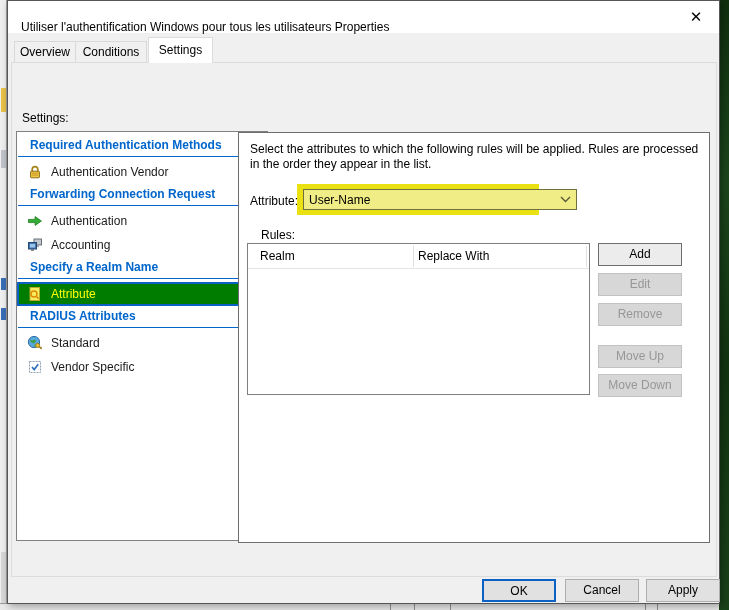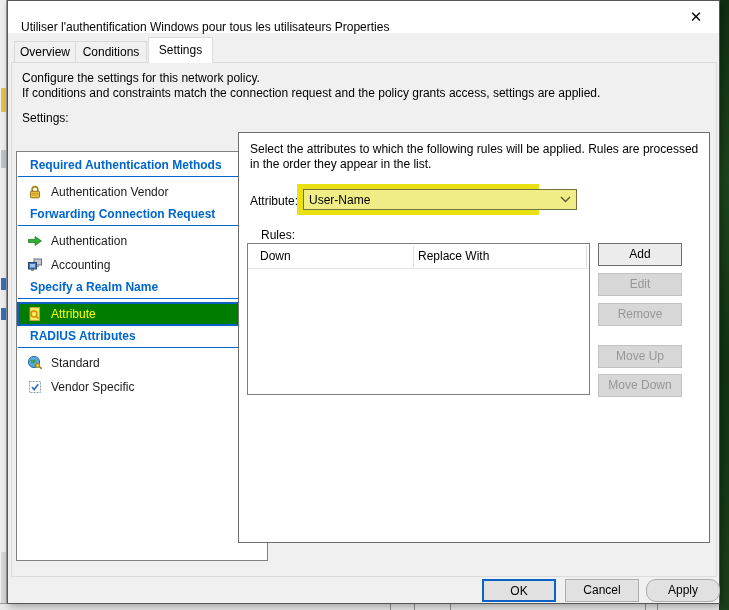--- a/index.html
+++ b/index.html
@@ -34,21 +34,21 @@
     background:#ffffff; z-index:4; line-height:24px; border-color:#dcdcdc; }
 
   .tabpage { position:absolute; left:3px; top:61px; width:706px; height:515px;
     background:#f0f0f0; border:1px solid #dcdcdc; z-index:1; }
 
   .desc { position:absolute; left:10px; top:8px; line-height:15px; }
   .settings-label { position:absolute; left:10px; top:48px; }
 
   
   .tree { position:absolute; left:4px; top:68px; width:252px; height:410px;
-    background:#ffffff; border:1px solid #808080; overflow:hidden; padding-top:3px;margin-top:20px; }
+    background:#ffffff; border:1px solid #808080; overflow:hidden; padding-top:3px; }
   .tree-header { padding:3px 6px 1px 13px; color:var(--header-blue,#0066cc);
     font-weight:bold; line-height:15px; }
   .tree-rule { height:1px; background:var(--header-blue,#0066cc); margin:2px 1px 3px 1px; }
   .tree-item { height:24px; display:flex; align-items:center; padding-left:10px; }
   .tree-item .ticon { width:16px; height:16px; flex:0 0 16px; display:flex; align-items:center; justify-content:center; }
   .tree-item .tlabel { padding-left:8px; color:#1a1a1a; }
   .tree-item.selected { background:var(--selected-green,#007d00);
     border:2px solid var(--focus-blue,#0b62c4); padding-left:8px; }
   .tree-item.selected .tlabel { color:var(--selected-text,#ffff00); }
 
@@ -80,21 +80,21 @@
   .btn-edit { left:359px; top:140px; }
   .btn-remove { left:359px; top:170px; }
   .btn-moveup { left:359px; top:212px; }
   .btn-movedown { left:359px; top:241px; }
 
   
   .fbtn { position:absolute; top:578px; width:74px; height:23px; text-align:center; line-height:20px;
     background:#e1e1e1; border:1px solid #adadad; cursor:default; }
   .fbtn.ok { left:474px; border:2px solid var(--focus-blue,#0078d7); }
   .fbtn.cancel { left:557px; }
-  .fbtn.apply { left:638px;border-radius:10px; }
+  .fbtn.apply { left:638px; }
 </style>
 </head>
 <body>
 
 <div class="bg-left">
   <div class="frag" style="top:88px;height:24px;background:#e9c34a;"></div>
   <div class="frag" style="top:150px;height:18px;background:#c2c6cc;"></div>
   <div class="frag" style="top:278px;height:12px;background:#3a6fb8;"></div>
   <div class="frag" style="top:308px;height:12px;background:#3a6fb8;"></div>
   <div class="frag" style="top:552px;height:52px;background:#d9d9d9;"></div>
@@ -114,24 +114,20 @@
     <div class="title">Utiliser l'authentification Windows pour tous les utilisateurs Properties</div>
     <div class="close-btn">✕</div>
   </div>
 
   <div class="tab tab-overview">Overview</div>
   <div class="tab tab-conditions">Conditions</div>
   <div class="tab tab-settings">Settings</div>
 
   <div class="tabpage">
 
-    <div class="desc">
-      <div>Configure the settings for this network policy.</div>
-      <div>If conditions and constraints match the connection request and the policy grants access, settings are applied.</div>
-    </div>
     <div class="settings-label">Settings:</div>
 
     <div class="tree">
 
       <div class="tree-header">Required Authentication Methods</div>
       <div class="tree-rule"></div>
       <div class="tree-item">
         <span class="ticon">
           <svg width="16" height="16" viewBox="0 0 16 16">
             <path d="M5.2 8V5.4a2.8 2.8 0 0 1 5.6 0V8" fill="none" stroke="#a8841c" stroke-width="1.7"></path>
@@ -217,21 +213,21 @@
                 <path d="M1 1l4.5 4.5L10 1" fill="none" stroke="#5a5a3a" stroke-width="1.4"></path>
               </svg>
           </span>
         </div>
       </div>
 
       <div class="rules-label">Rules:</div>
 
       <div class="ruleslist">
         <div class="lv-header">
-          <div class="lv-col c1">Down</div>
+          <div class="lv-col c1">Realm</div>
           <div class="lv-col c2">Replace With</div>
           <div class="lv-sep s1"></div>
           <div class="lv-sep s2"></div>
         </div>
       </div>
 
       <div class="btn btn-add">Add</div>
       <div class="btn disabled btn-remove">Remove</div>
       <div class="btn disabled btn-edit">Edit</div>
       <div class="btn disabled btn-moveup">Move Up</div>

